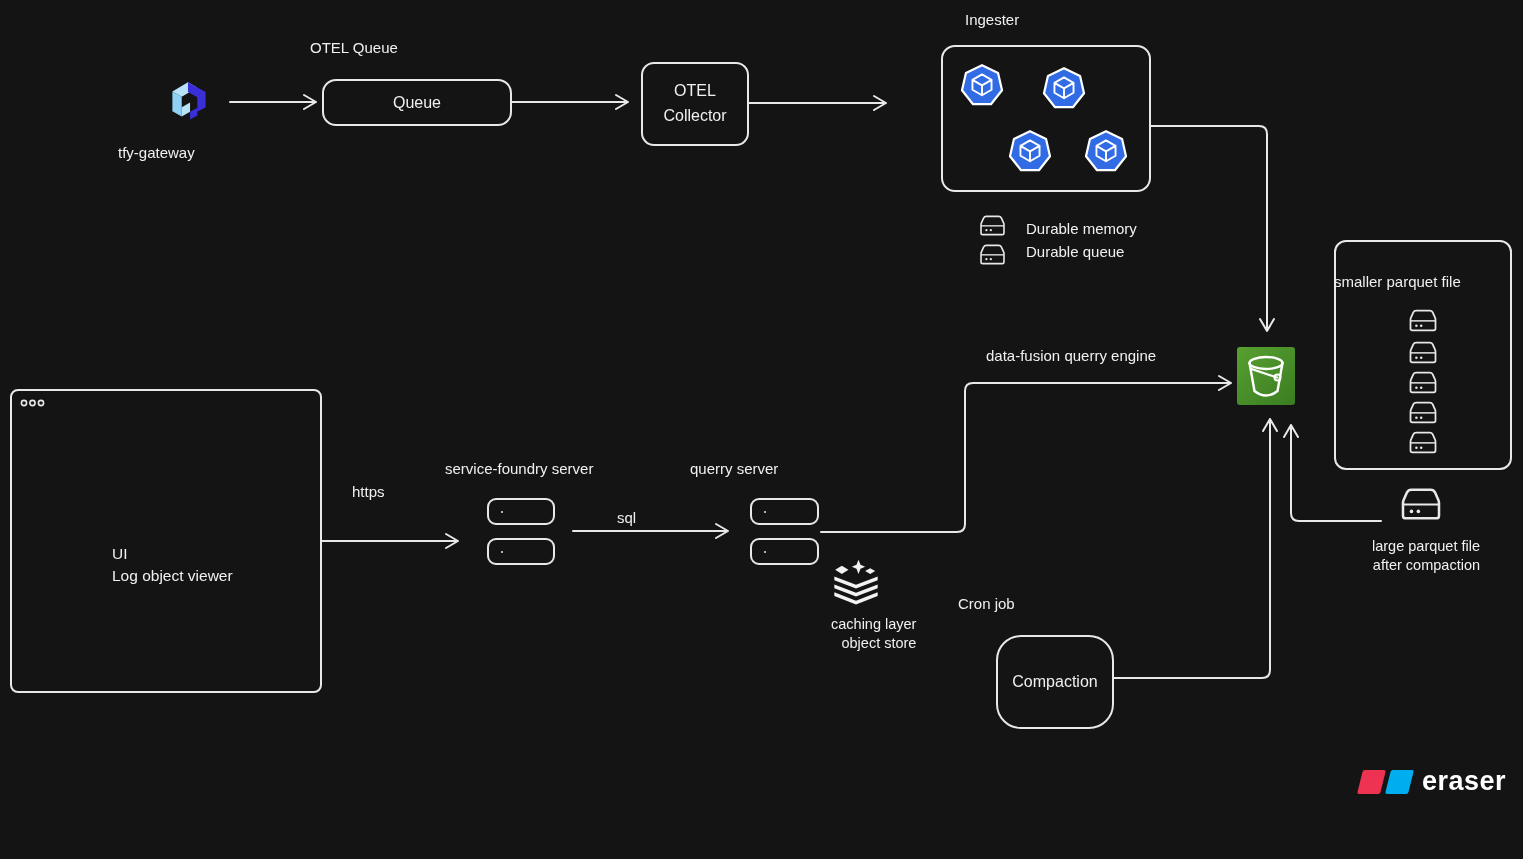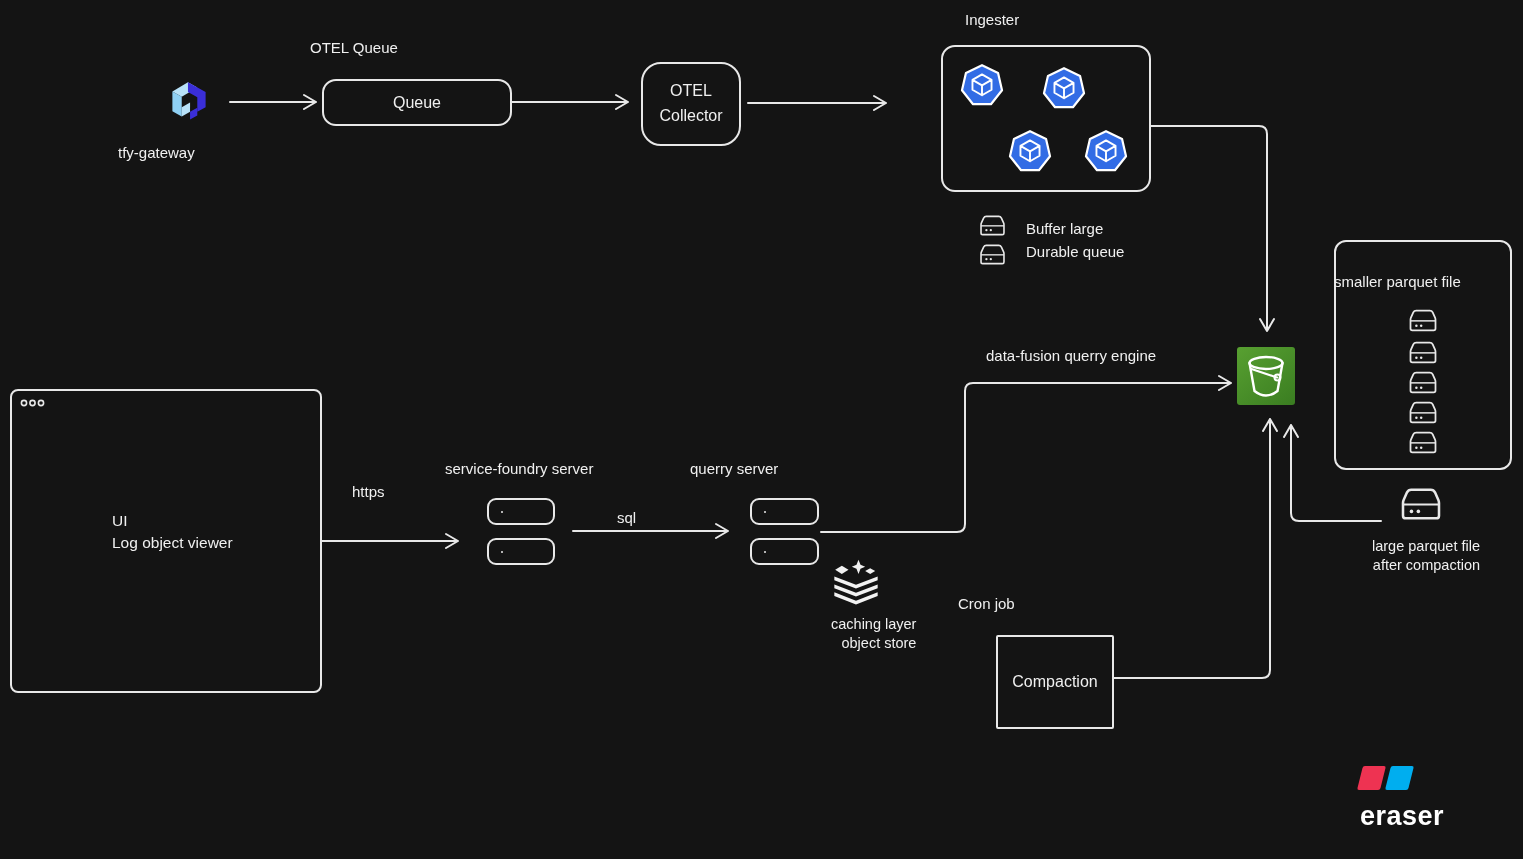--- a/index.html
+++ b/index.html
@@ -42,24 +42,24 @@
   }
   .bucket-tile{
     width:58px;height:58px;border-radius:3px;
     background:linear-gradient(140deg,var(--bucket-green-light,#58a031) 0%,var(--bucket-green-dark,#3a7d21) 100%);
     display:flex;align-items:center;justify-content:center;
   }
   .browser-window{
     border:2px solid var(--stroke,#e8e8e8);
     border-radius:8px;box-sizing:border-box;background:transparent;
   }
-  .ui-text{font-size:15.5px;line-height:22px;}
+  .ui-text{font-size:15.5px;line-height:22px;margin-top:33px;}
   .two-line{line-height:19px;font-size:14.5px;white-space:nowrap;text-align:right;}
   
-  .wm{display:flex;align-items:flex-start;gap:11px;flex-direction:column;}
+  .wm{display:flex;align-items:center;gap:11px;}
   .wm-shapes{display:flex;gap:5px;}
   .wm-shape{width:23px;height:24px;transform:skewX(-14deg);border-radius:2px;}
   .wm-shape.red{background:var(--eraser-red,#ee3352);}
   .wm-shape.blue{background:var(--eraser-blue,#00aeef);}
   .wm-text{font-size:27px;font-weight:700;letter-spacing:.5px;color:#fff;}
 </style>
 </head>
 <body>
 
 <div id="canvas">
@@ -120,21 +120,21 @@
   <svg class="abs" style="left:162px;top:76px" width="54" height="54">
       <use href="#sym-tfy"></use>
     </svg>
   <div class="abs lbl center" style="left:118px;top:144px;width:140px">tfy-gateway</div>
 
   <div class="abs lbl center" style="left:310px;top:39px;width:212px">OTEL Queue</div>
   <div class="abs box" style="left:322px;top:79px;width:190px;height:47px">
     <span>Queue</span>
   </div>
 
-  <div class="abs box multiline" style="left:641px;top:62px;width:100px;height:84px;border-radius:20px">
+  <div class="abs box multiline" style="left:641px;top:62px;width:108px;height:84px;border-radius:13px">
     <span>OTEL</span>
     <span>Collector</span>
   </div>
 
   <div class="abs lbl center" style="left:965px;top:11px;width:180px">Ingester</div>
   <div class="abs container-box" style="left:941px;top:45px;width:210px;height:147px"></div>
   <svg class="abs" style="left:960px;top:63px" width="44" height="44">
       <use href="#sym-pod"></use>
     </svg>
   <svg class="abs" style="left:1042px;top:66px" width="44" height="44">
@@ -143,21 +143,21 @@
   <svg class="abs" style="left:1008px;top:129px" width="44" height="44">
       <use href="#sym-pod"></use>
     </svg>
   <svg class="abs" style="left:1084px;top:129px" width="44" height="44">
       <use href="#sym-pod"></use>
     </svg>
 
   <svg class="abs" style="left:979px;top:214px" width="27" height="23">
       <use href="#sym-disk"></use>
     </svg>
-  <div class="abs lbl" style="left:1026px;top:220px">Buffer large</div>
+  <div class="abs lbl" style="left:1026px;top:220px">Durable memory</div>
   <svg class="abs" style="left:979px;top:243px" width="27" height="23">
       <use href="#sym-disk"></use>
     </svg>
   <div class="abs lbl" style="left:1026px;top:243px">Durable queue</div>
 
   <div class="abs container-box" style="left:1334px;top:240px;width:178px;height:230px;border-radius:12px"></div>
   <div class="abs lbl center" style="left:1334px;top:273px;width:178px">smaller parquet file</div>
   <svg class="abs" style="left:1408px;top:308px" width="30" height="25">
       <use href="#sym-disk"></use>
     </svg>
@@ -205,21 +205,21 @@
 
   <svg class="abs" style="left:831px;top:559px" width="50" height="50">
       <use href="#sym-cache"></use>
     </svg>
   <div class="abs two-line" style="left:831px;top:615px">
     <div>caching layer</div>
     <div>object store</div>
   </div>
 
   <div class="abs lbl center" style="left:958px;top:595px;width:130px">Cron job</div>
-  <div class="abs box" style="left:996px;top:635px;width:118px;height:94px;border-radius:2px">
+  <div class="abs box" style="left:996px;top:635px;width:118px;height:94px;border-radius:25px">
     <span>Compaction</span>
   </div>
 
   <svg class="abs" style="left:1398px;top:486px" width="46" height="36">
       <use href="#sym-disk"></use>
     </svg>
   <div class="abs two-line" style="left:1372px;top:537px">
     <div>large parquet file</div>
     <div>after compaction</div>
   </div>

